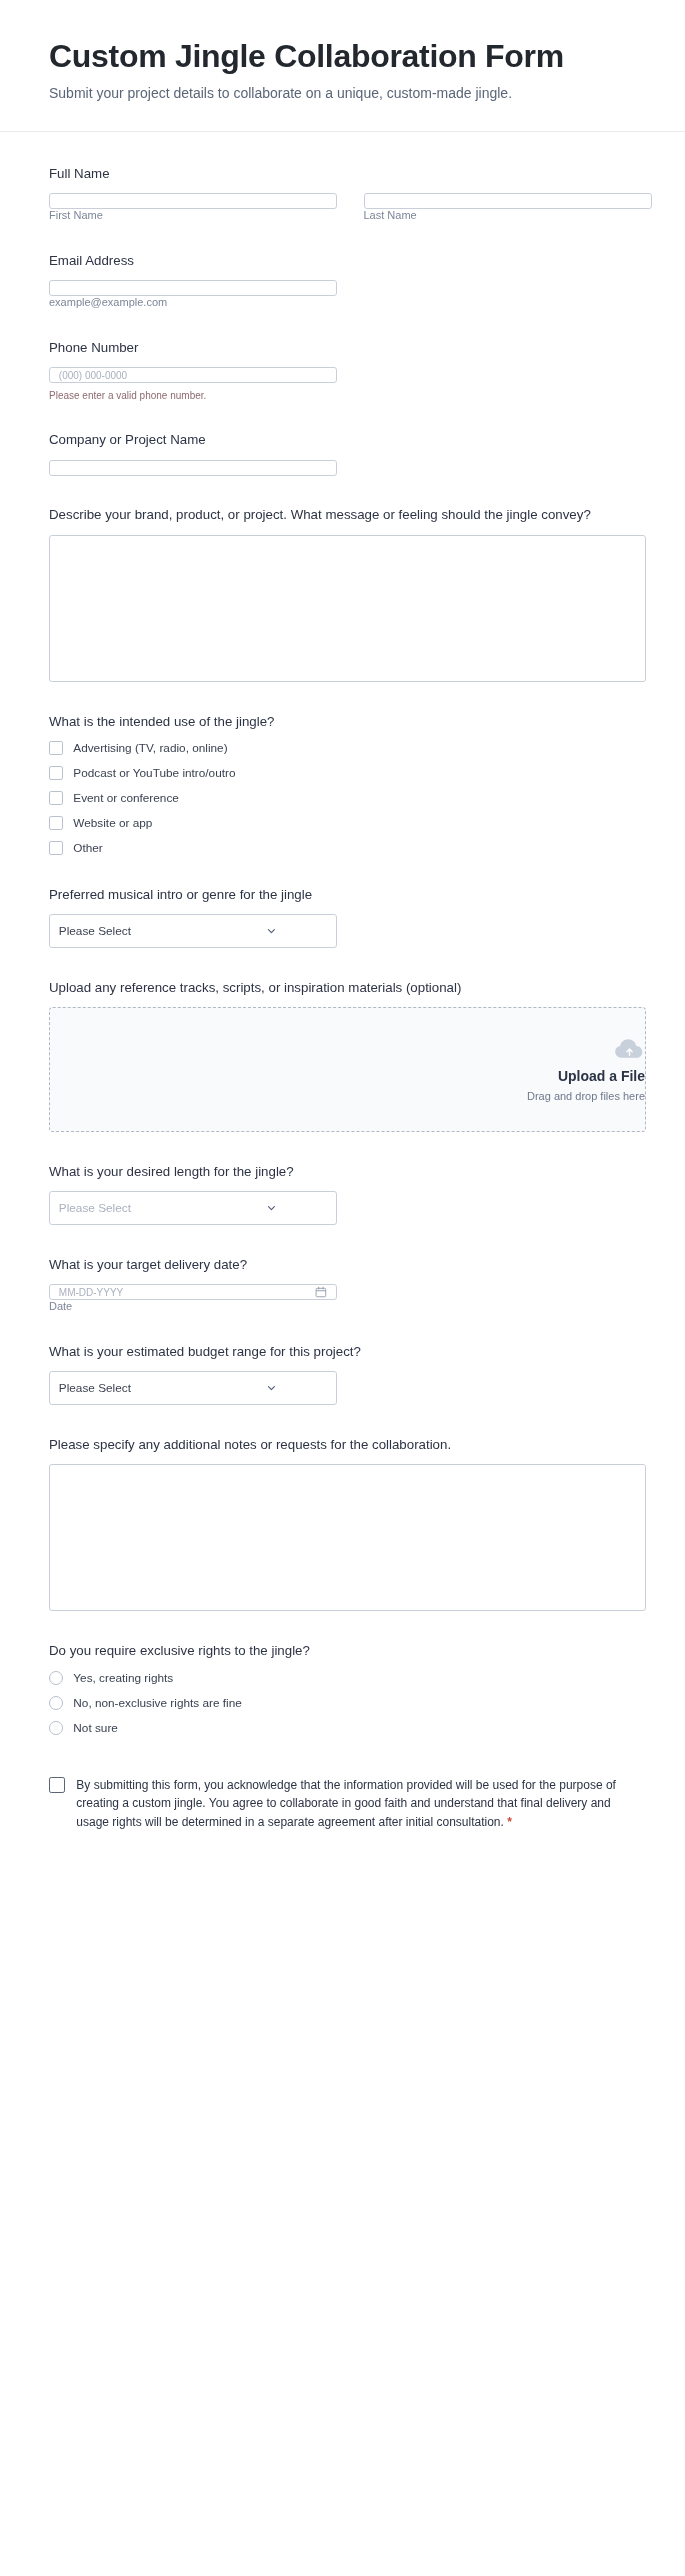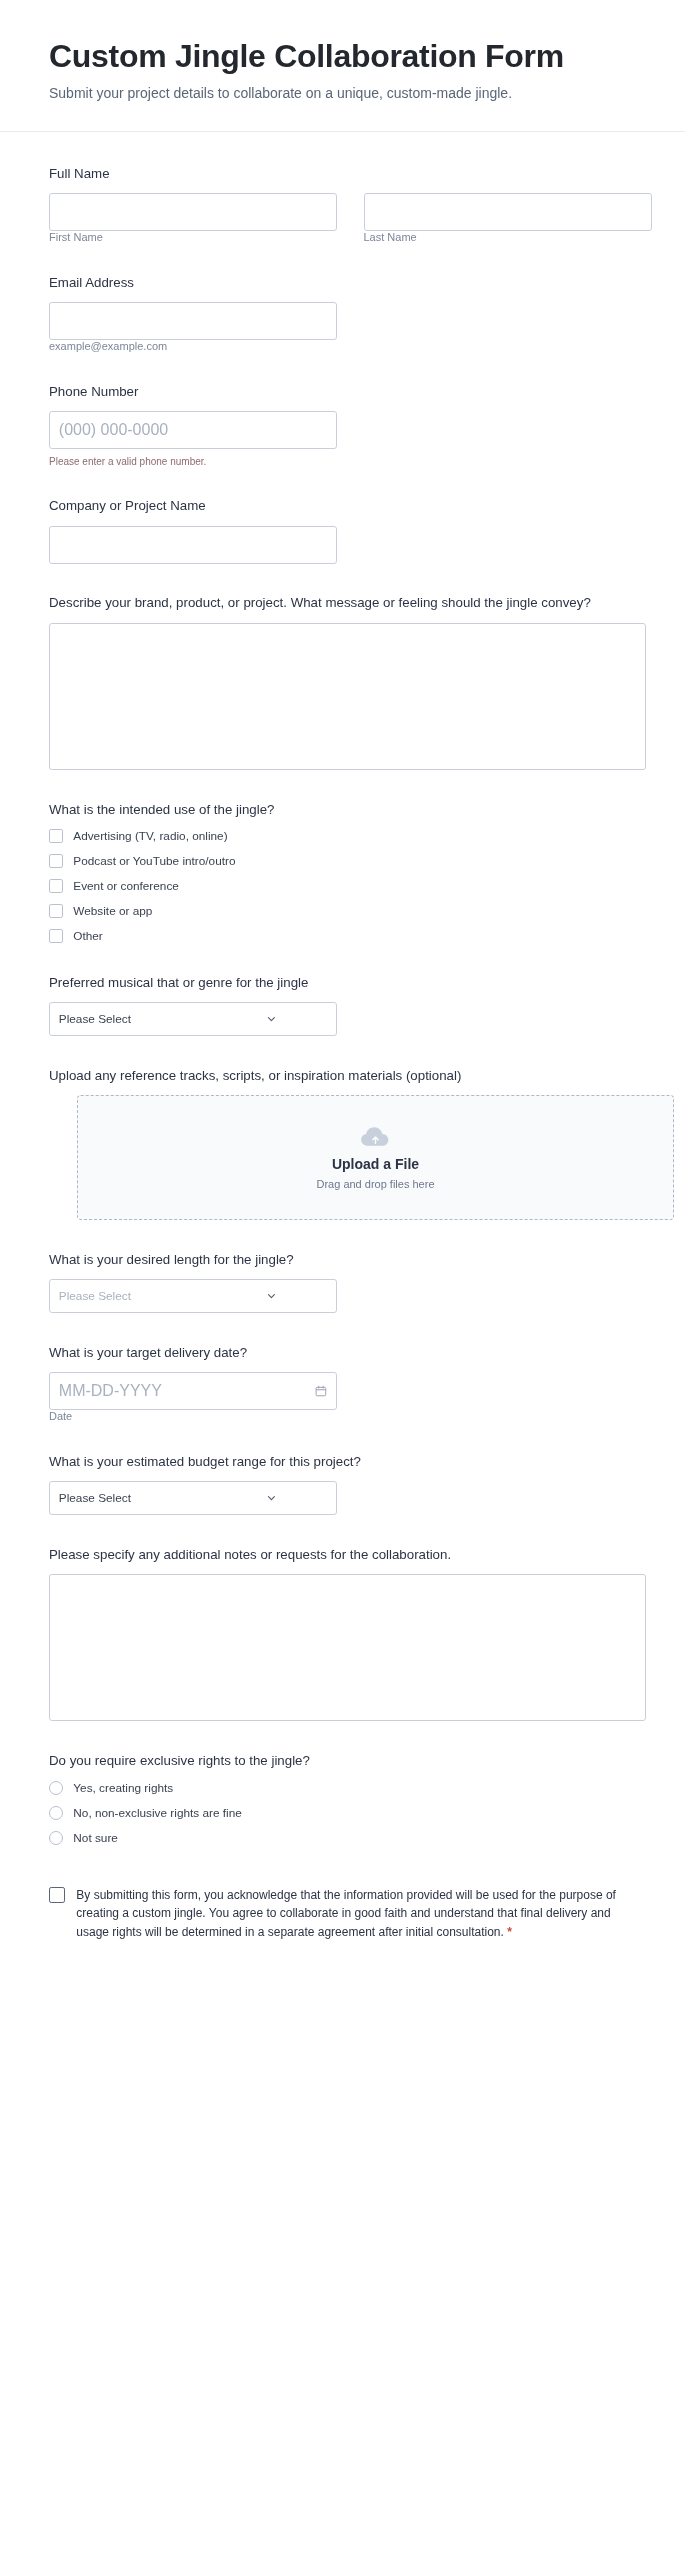--- a/index.html
+++ b/index.html
@@ -51,27 +51,27 @@
     font-size: 11px;
     color: #7c8699;
     margin-top: 0;
   }
   .hint-error {
     font-size: 10px;
     color: #8f6a72;
     margin-top: 6.6px;
   }
   .input {
-    height: 38px;
+    height: 16px;
     border: 0.7px solid #c9cfd8;
     border-radius: 2.9px;
     background: #ffffff;
     width: 288px;
     padding: 0 8.8px;
-    font-size: 16px;
+    font-size: 10px;
     font-family: "Liberation Sans", sans-serif;
     color: #2c3345;
     display: block;
   }
   .input::placeholder { color: #a9b1bf; }
   .name-row {
     display: flex;
     gap: 26.5px;
   }
   .name-col { width: 288px; }
@@ -142,23 +142,22 @@
     height: 8.8px;
   }
   .upload-box {
     width: 597px;
     height: 125px;
     border: 1.5px dashed #b0b8c6;
     border-radius: 3.7px;
     background: #f8fafc;
     display: flex;
     flex-direction: column;
-    align-items: center;
+    align-items: flex-end;
     justify-content: center;
-    margin-left: 28px;
   }
   .upload-title {
     font-size: 14px;
     font-weight: bold;
     color: #2c3345;
     margin-top: 8.8px;
   }
   .upload-sub {
     font-size: 11px;
     color: #6f798b;
@@ -264,21 +263,21 @@
         <span class="checkbox"></span>
         <span class="opt-label">Website or app</span>
       </div>
       <div class="opt-row">
         <span class="checkbox"></span>
         <span class="opt-label">Other</span>
       </div>
     </div>
 
     <div class="field">
-      <div class="field-label">Preferred musical that or genre for the jingle</div>
+      <div class="field-label">Preferred musical intro or genre for the jingle</div>
       <div class="select-wrap">
         <div class="select">Please Select</div>
         <svg class="chev" viewBox="0 0 12 12">
           <path d="M2 4.2 L6 8.2 L10 4.2" fill="none" stroke="#53607a" stroke-width="1.6" stroke-linecap="round" stroke-linejoin="round"></path>
         </svg>
       </div>
     </div>
 
     <div class="field">
       <div class="field-label">Upload any reference tracks, scripts, or inspiration materials (optional)</div>

